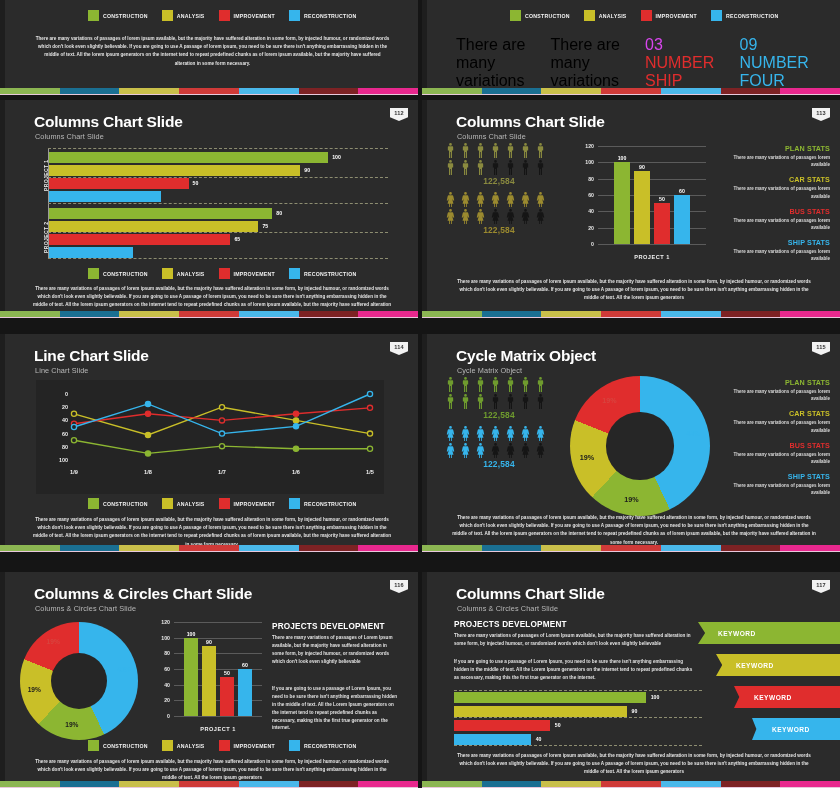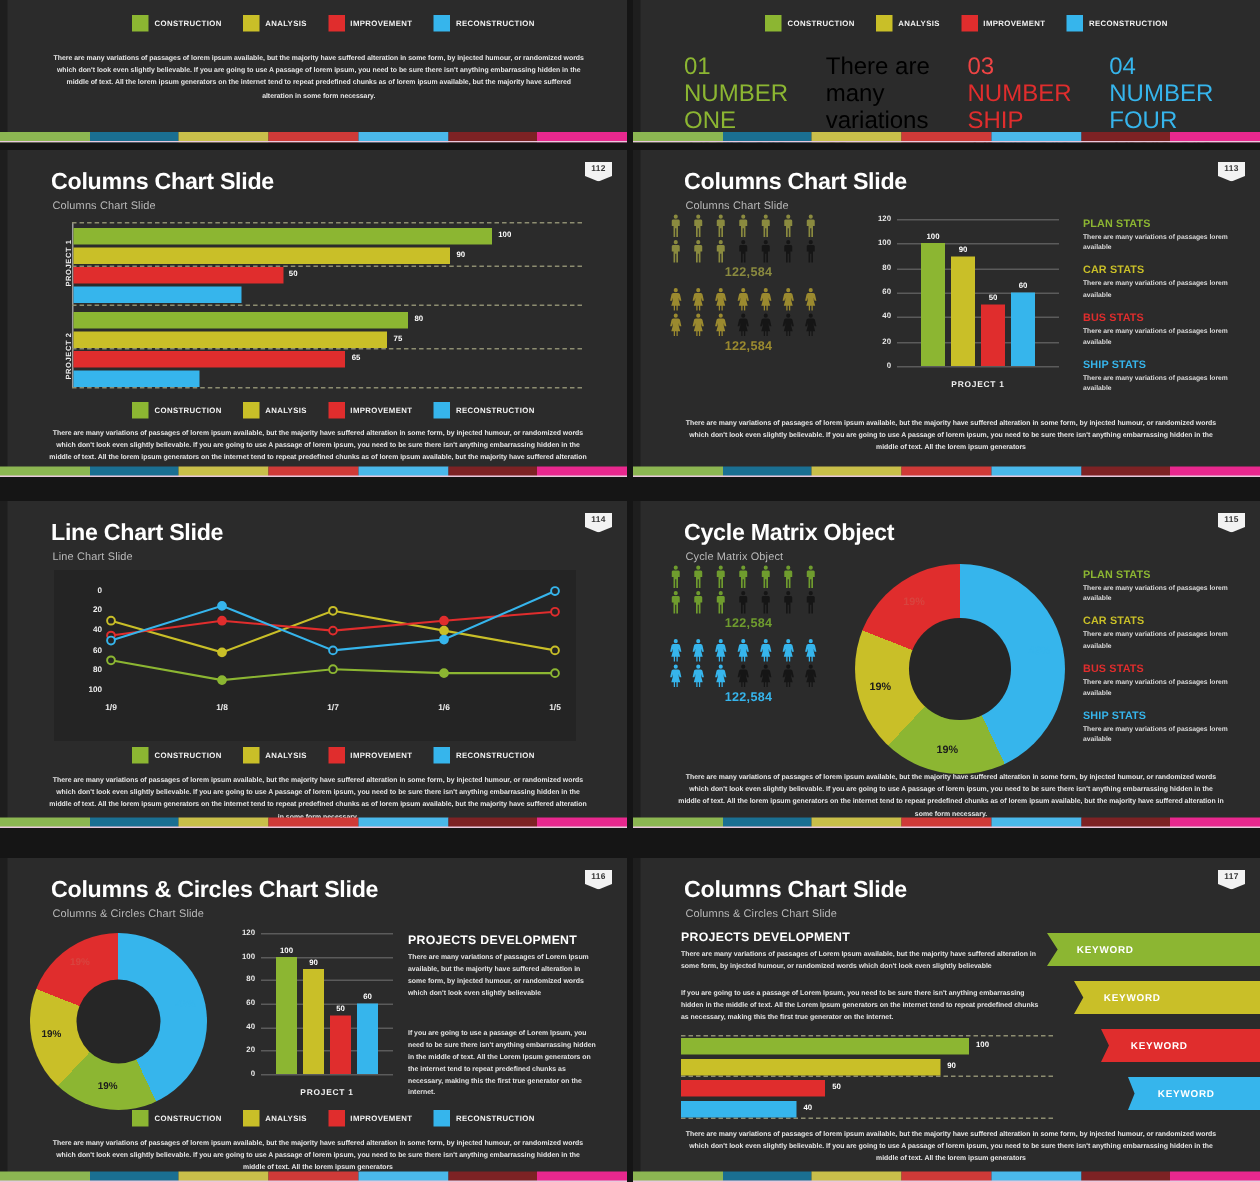--- a/index.html
+++ b/index.html
@@ -81,21 +81,21 @@
   .lc-yt { position: absolute; font-size: 5.4px; font-weight: bold; color: #eee; text-align: right; }
   .lc-xt { position: absolute; font-size: 5.6px; font-weight: bold; color: #f0f0f0; text-align: center; }
   .dlabel { position: absolute; font-size: 7px; font-weight: bold; }
 
   
   .people { position: absolute; }
   .prow { display: flex; gap: 2px; }
   .ptotal { font-size: 8.4px; font-weight: bold; text-align: center; letter-spacing: .2px; }
 
   
-  .stats { position: absolute; }
+  .stats { position: absolute; text-align: right; }
   .stat { margin-bottom: 7px; }
   .stat .sh { font-size: 7.2px; font-weight: bold; letter-spacing: .1px; }
   .stat .sb { font-size: 4.5px; font-weight: bold; color: #dcdcdc; line-height: 1.6; margin-top: 1px; }
 
   
   .pdhead { position: absolute; font-size: 8.2px; font-weight: bold; color: #fff; letter-spacing: .2px; }
   .pdbody { position: absolute; font-size: 4.6px; font-weight: bold; color: #e3e3e3; line-height: 1.72; }
 
   
   .kw {
@@ -168,32 +168,31 @@
           <span class="lb">IMPROVEMENT</span>
         </div>
         <div class="li">
           <span class="sw" style="background: rgb(54, 181, 236);"></span>
           <span class="lb">RECONSTRUCTION</span>
         </div>
       </div>
 
     <div id="numitems" style="position:absolute;left:34px;right:16px;top:96px;display:flex;gap:10px;">
         <div style="flex: 1 1 0%;">
-          <div><span class="nn" style="color:#8cb632">01</span> <span class="nt" style="color:#8cb632">NUMBER ONE</span></div>
           <div class="nb">There are many variations of passages of lorem ipsum available</div>
         </div>
         <div style="flex: 1 1 0%;">
           <div class="nb">There are many variations of passages of lorem ipsum available</div>
         </div>
         <div style="flex: 1 1 0%;">
-          <div><span class="nn" style="color:#ef4444">03</span> <span class="nt" style="color:#e02d2d">NUMBER SHIP</span></div>
+          <div><span class="nn" style="color:#d946ef">03</span> <span class="nt" style="color:#e02d2d">NUMBER SHIP</span></div>
           <div class="nb">There are many variations of passages of lorem ipsum available</div>
         </div>
         <div style="flex: 1 1 0%;">
-          <div><span class="nn" style="color:#36b5ec">04</span> <span class="nt" style="color:#36b5ec">NUMBER FOUR</span></div>
+          <div><span class="nn" style="color:#36b5ec">09</span> <span class="nt" style="color:#36b5ec">NUMBER FOUR</span></div>
           <div class="nb">There are many variations of passages of lorem ipsum available</div>
         </div>
       </div>
 
     <div class="stripe">
         <span style="background: rgb(140, 182, 82);"></span>
         <span style="background: rgb(26, 111, 146);"></span>
         <span style="background: rgb(201, 191, 74);"></span>
         <span style="background: rgb(207, 58, 56);"></span>
         <span style="background: rgb(74, 184, 234);"></span>

